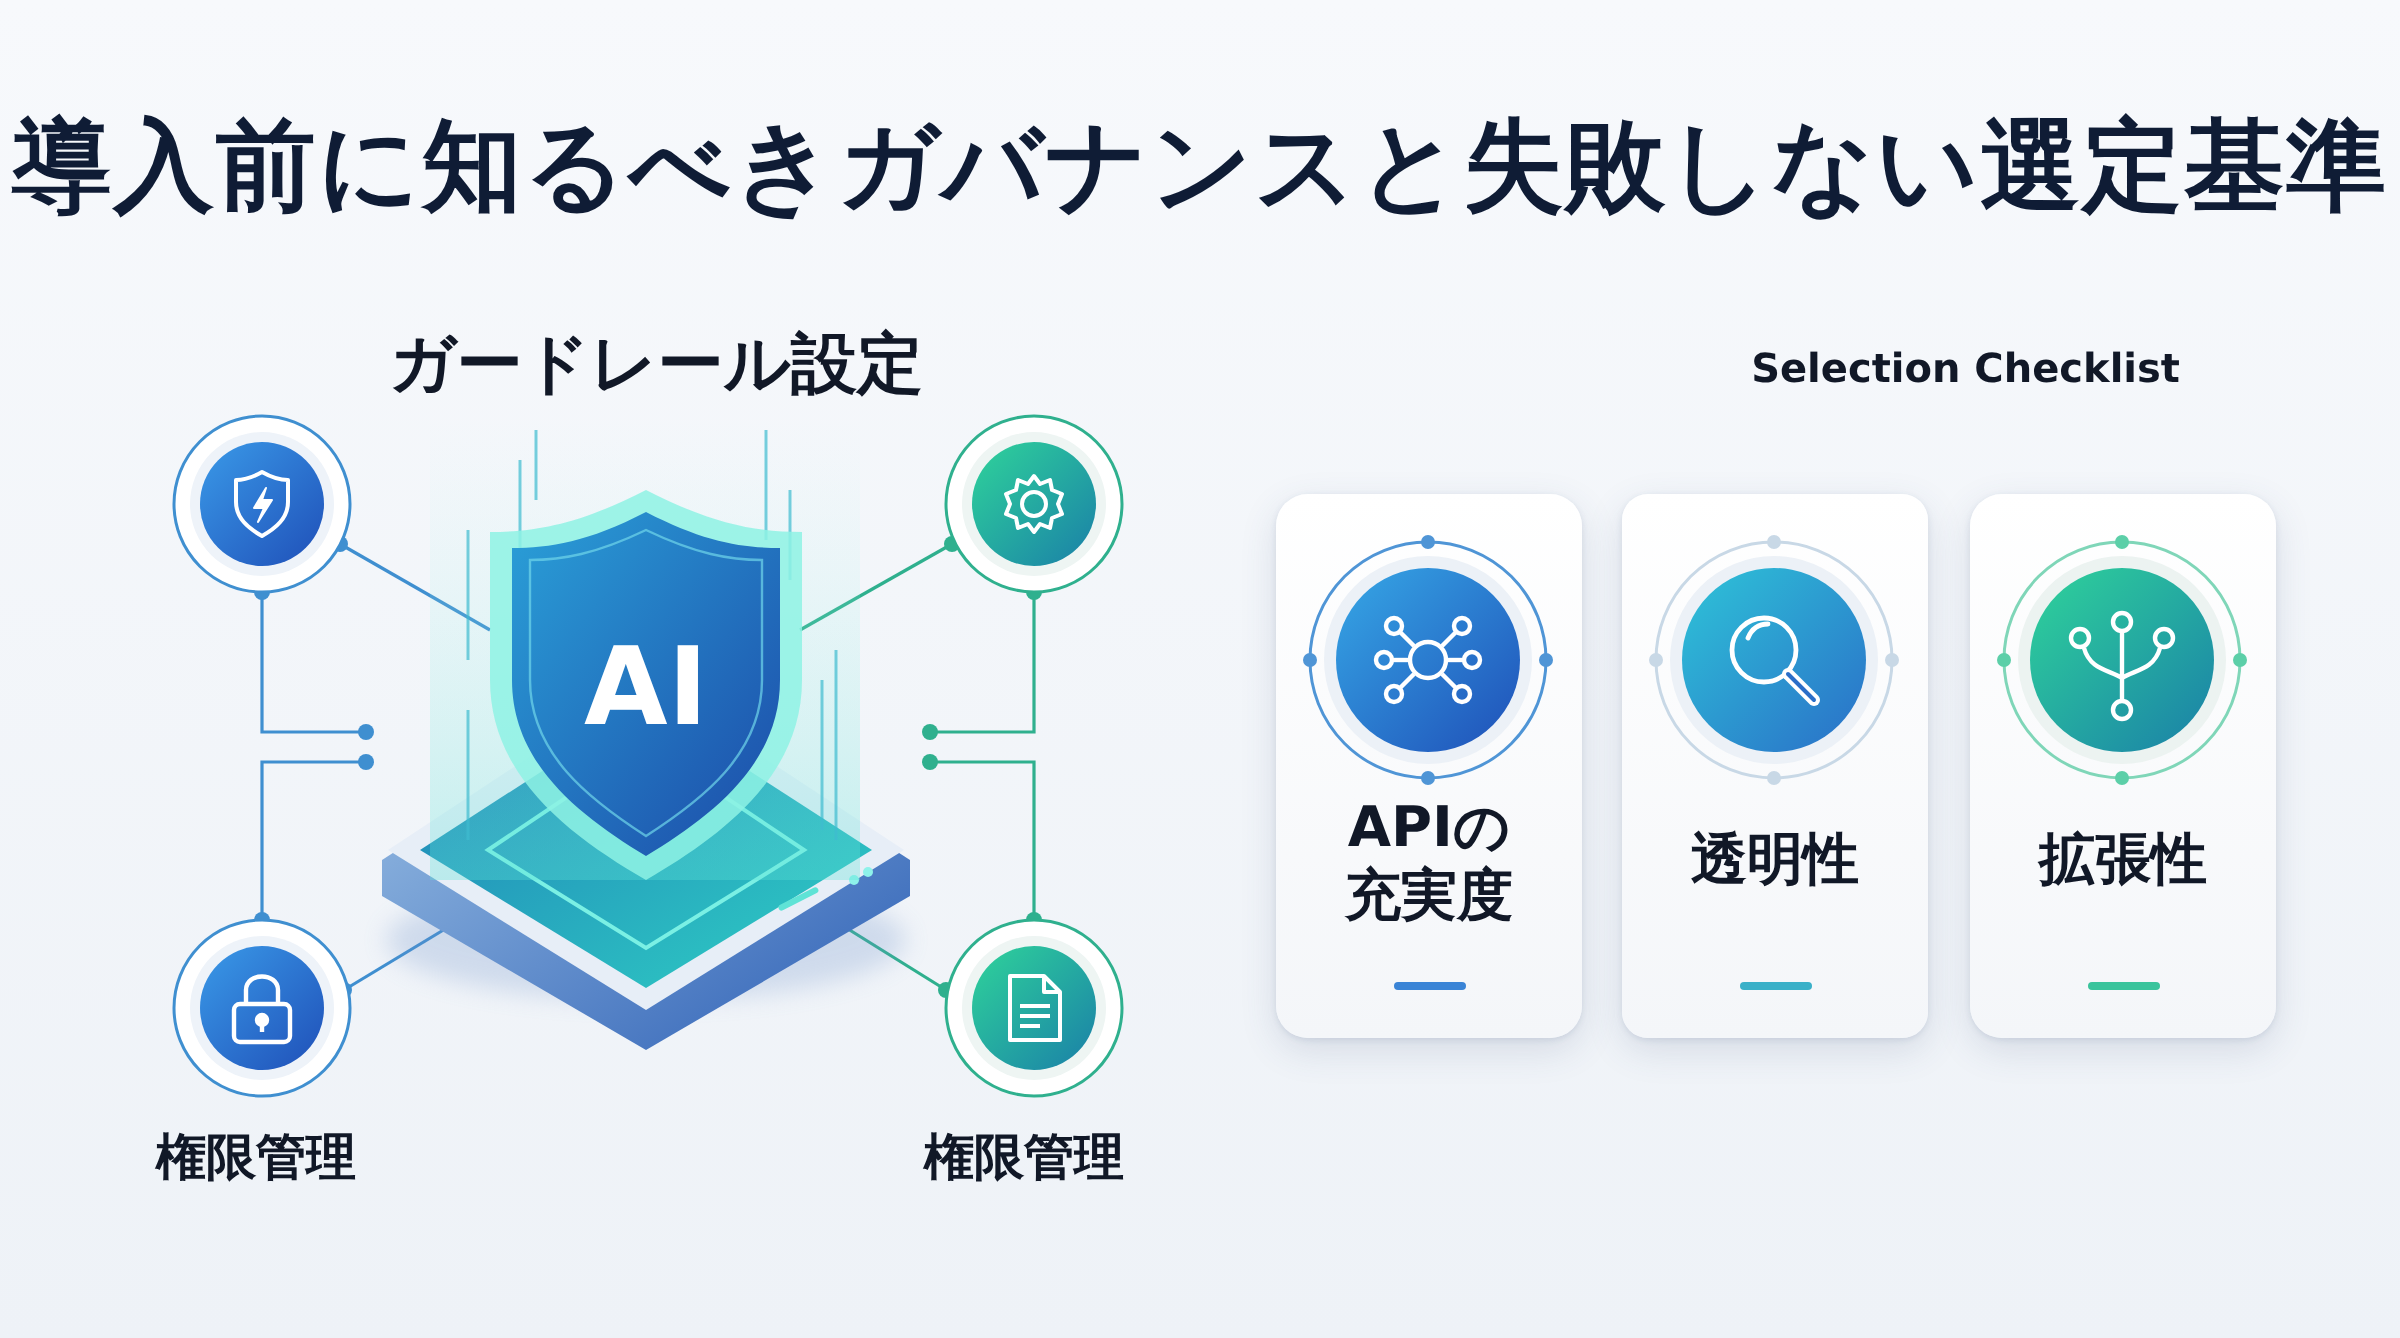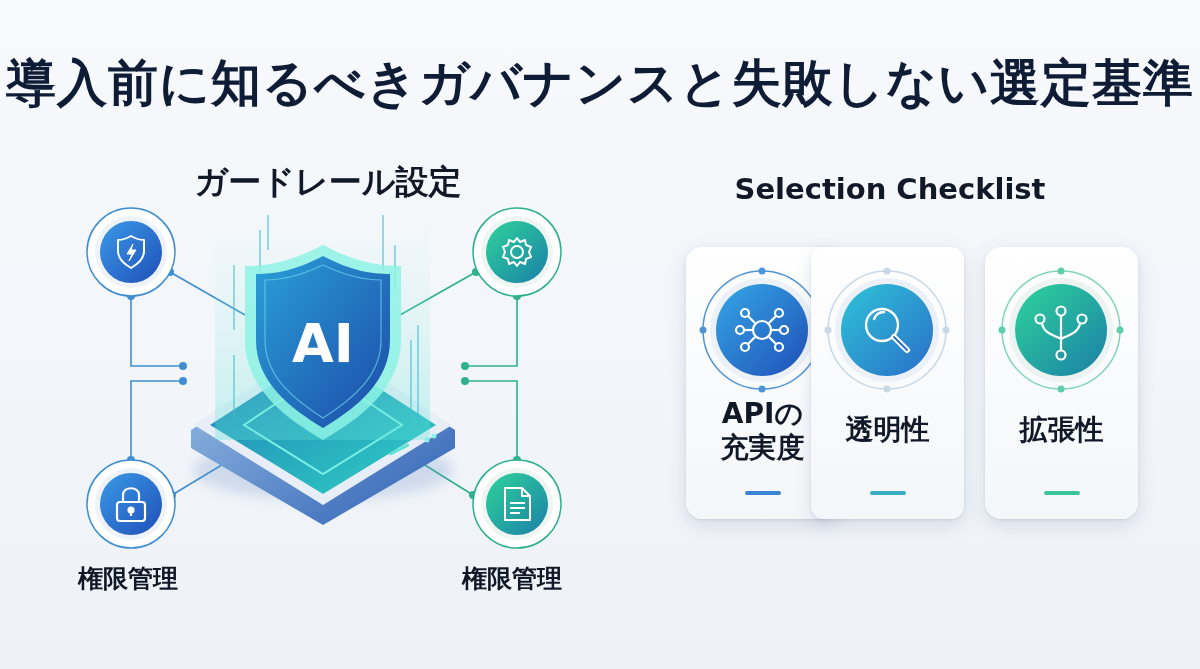--- a/index.html
+++ b/index.html
@@ -12,37 +12,37 @@
   }
   .page-title {
     position: absolute; left: 0; top: 50px; width: 1200px;
     text-align: center; font-size: 50px; font-weight: bold;
     color: #0f1c35; letter-spacing: 1px;
   }
   .section-title {
     position: absolute; font-weight: bold; color: #111827;
   }
   .left-title { left: 178px; top: 160px; width: 300px; text-align: center; font-size: 33px; }
-  .right-title { left: 690px; top: 172px; width: 400px; text-align: center; font-size: 29px; }
+  .right-title { left: 690px; top: 172px; width: 400px; text-align: right; font-size: 20px; }
 
   svg.diagram { position: absolute; left: 0; top: 0; }
 
   .node-label {
     position: absolute; font-size: 25px; font-weight: bold; color: #111827; text-align: right;
   }
   .lbl-perm { left: 78px; top: 562px; }
   .lbl-log { left: 462px; top: 562px; }
 
   .card {
     position: absolute; top: 247px; width: 153px; height: 272px;
     background: linear-gradient(180deg, #ffffff 0%, #f4f6f9 100%);
     border-radius: 16px;
     box-shadow: 0 6px 18px rgba(60,80,120,0.15), 0 1px 3px rgba(60,80,120,0.12);
   }
-  .card-1 { left: 638px; margin-left: 48px; }
+  .card-1 { left: 638px; }
   .card-2 { left: 811px; border-radius: 13px; }
   .card-3 { left: 985px; }
   .card svg { position: absolute; left: 0; top: 0; }
   .card-label {
     position: absolute; left: 0; width: 100%; text-align: center;
     font-size: 28px; font-weight: bold; color: #111827; line-height: 34px;
   }
   .card-1 .card-label { top: 398px; top: 150px; }
   .card-2 .card-label, .card-3 .card-label { top: 166px; }
   .card-bar {

